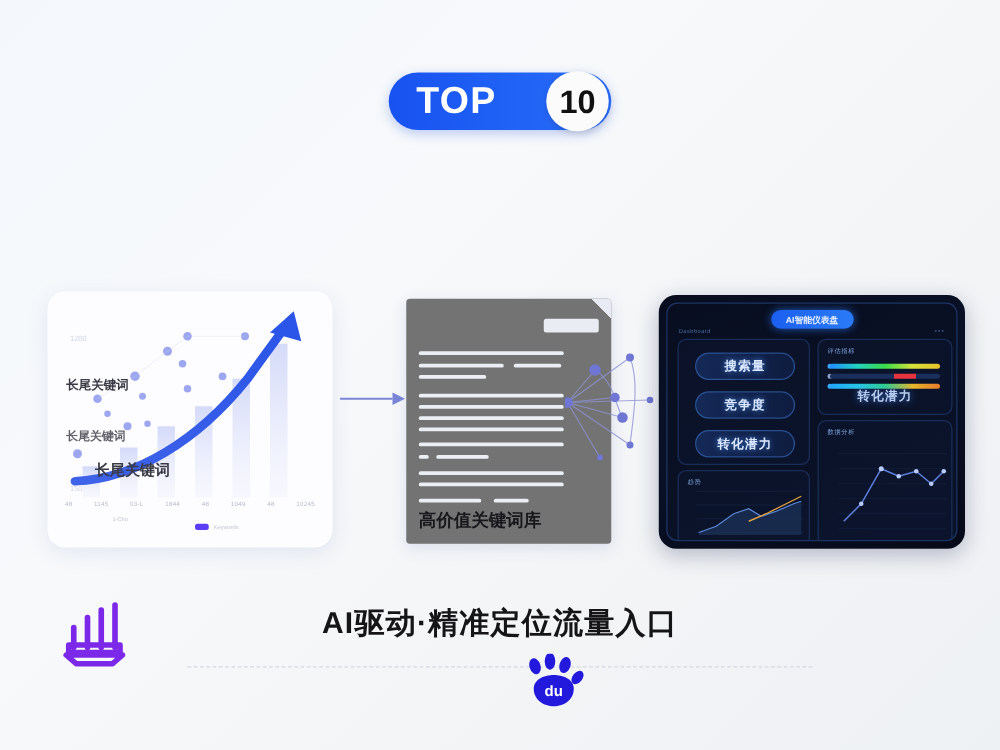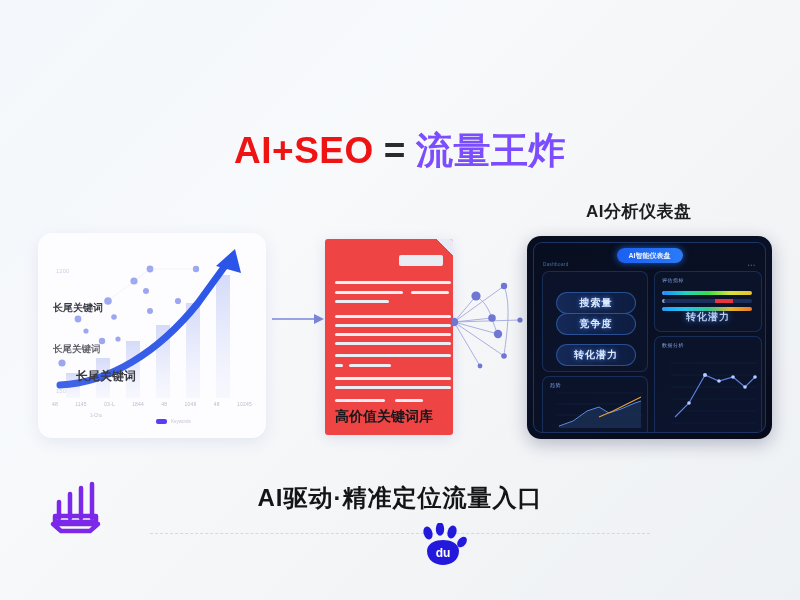--- a/index.html
+++ b/index.html
@@ -74,22 +74,22 @@
     position:absolute; left:118px; top:186px; display:flex; align-items:center; gap:4px;
   }
   .tc-legend i { width:11px; height:5px; border-radius:2px; background:#5b3df5; display:block; }
   .tc-legend b { font-size:4.5px; color:#c3c6d4; font-weight:normal; }
 
   
   .arrow-mid { position:absolute; left:272px; top:312px; }
 
   
   .doc-card {
-    position:absolute; left:325px; top:239px; width:128px; height:196px;
-    background:#ef4444; border-radius:3px;
+    position:absolute; left:325px; top:239px; width:164px; height:196px;
+    background:#737373; border-radius:3px;
     box-shadow:0 3px 13px rgba(60,80,160,.13);
     overflow:hidden;
   }
   .doc-fold {
     position:absolute; right:0; top:0; width:16px; height:16px;
     background:linear-gradient(225deg,#e8ebf3 50%, transparent 50%);
   }
   .doc-chip {
     position:absolute; right:10px; top:16px; width:44px; height:11px;
     background:#e9ecf3; border-radius:2px;
@@ -141,21 +141,21 @@
     color:#7fa6e0; letter-spacing:.5px; white-space:nowrap;
   }
   .pill {
     position:absolute; left:13px; width:80px; height:22px; border-radius:12px;
     background:linear-gradient(90deg,rgba(22,44,92,.9),rgba(14,30,66,.9));
     border:1px solid rgba(70,135,235,.45);
     display:flex; align-items:center; justify-content:center;
     color:#dce9ff; font-size:10px; font-weight:bold; letter-spacing:1px;
     text-shadow:0 0 5px rgba(80,150,255,.8);
   }
-  .pill1 { top:20px; } .pill2 { top:41px; } .pill3 { top:72px; }
+  .pill1 { top:10px; } .pill2 { top:41px; } .pill3 { top:72px; }
   .gbar { position:absolute; left:9px; height:3.5px; width:88px; border-radius:2px; }
   .gbar1 { top:19px; background:linear-gradient(90deg,#1f8cff,#23d3c0,#39dd4a,#d6e33a,#e8c22b); }
   .gbar2 { top:27px; background:linear-gradient(90deg,#1b2f5c 0%,#1b2f5c 58%,#e8343f 58%,#e8343f 78%,#1b2f5c 78%); }
   .gbar3 { top:35px; background:linear-gradient(90deg,#1fa6ff,#27c7e8,#2fd08a,#e8b62b,#e87a2b); }
   .gdot { position:absolute; left:7px; width:4px; height:4px; border-radius:50%; background:#38a8ff; }
   .gauge-ov {
     position:absolute; left:0; right:0; top:38px; text-align:center;
     font-size:10px; font-weight:bold; color:#c8ddff; letter-spacing:1px;
     text-shadow:0 0 6px rgba(70,140,255,.9); opacity:.92;
   }
@@ -183,26 +183,26 @@
   .play-tri {
     position:absolute; left:52px; top:-5px; width:0;height:0;
     border-left:9px solid #8a3df0; border-top:6px solid transparent; border-bottom:6px solid transparent;
   }
 </style>
 </head>
 <body>
 
 <div class="stage">
 
-
-  <div class="headline">
-    <span class="h-red">AI+SEO</span><span class="h-eq">=</span><span class="h-pur">流量王炸</span>
-  </div>
-
-  <div class="cap cap-right">AI分析仪表盘</div>
+  <div class="top-badge">
+    <span class="tword">TOP</span>
+    <span class="tnum">10</span>
+  </div>
+
+
 
   <div class="trend-card">
     <svg width="228" height="205" viewBox="0 0 228 205">
       <defs>
         <linearGradient id="barg" x1="0" y1="0" x2="0" y2="1">
           <stop offset="0%" stop-color="#cdd4f8" stop-opacity=".85"></stop>
           <stop offset="100%" stop-color="#e9ecfb" stop-opacity=".3"></stop>
         </linearGradient>
         <linearGradient id="arrowg" x1="0" y1="1" x2="1" y2="0">
           <stop offset="0%" stop-color="#3f63e8"></stop>

